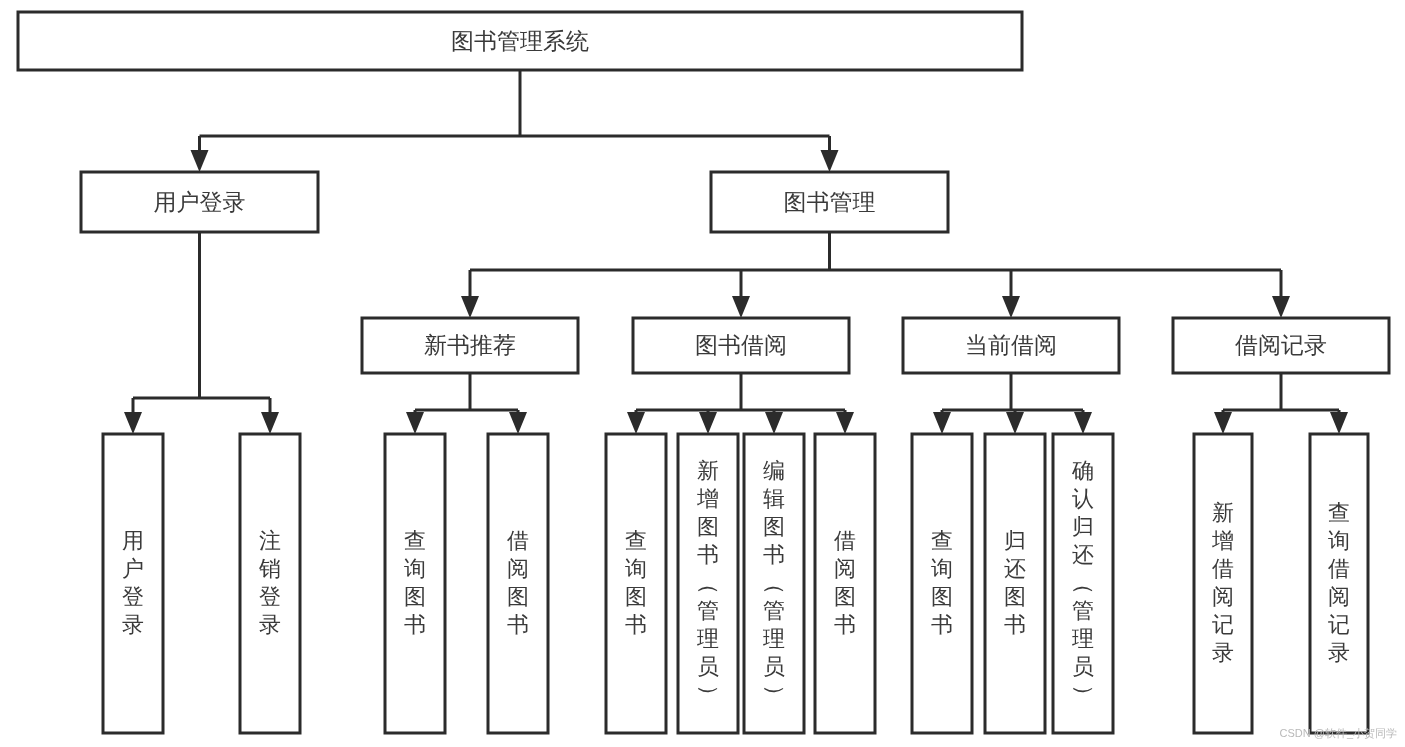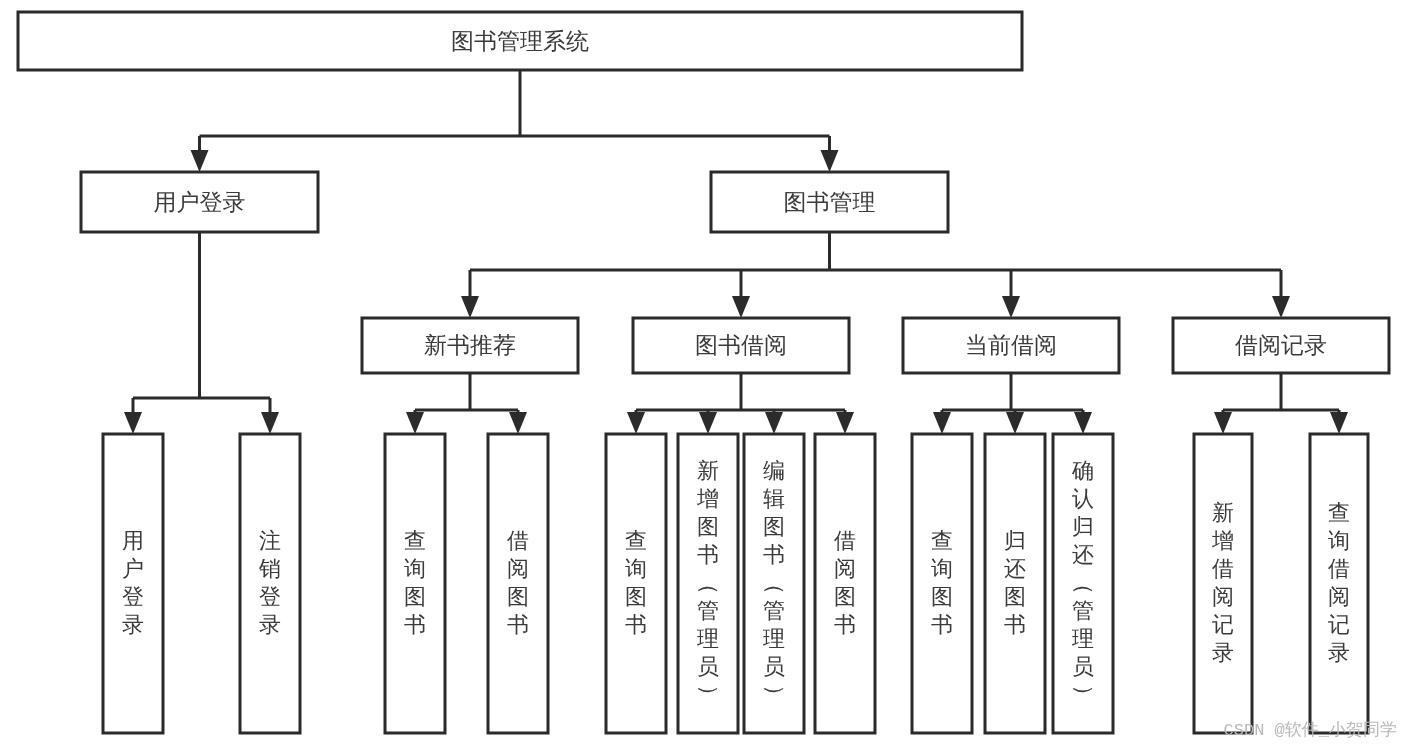--- a/index.html
+++ b/index.html
@@ -52,23 +52,23 @@
   .label-h {
     font-size: 23px;
   }
   .label-v {
     font-size: 22px;
   }
   .watermark {
     position: absolute;
     right: 8px;
     bottom: 6px;
-    font-size: 17px;
+    font-size: 11px;
     color: #b9b9b9;
-    font-family: Liberation Mono, monospace;
+    font-family: Liberation Sans, sans-serif;
     white-space: nowrap;
     user-select: none;
   }
 </style>
 </head>
 <body>
 
 <div id="diagram-root">
   <svg id="flow-svg" viewBox="0 0 1405 747" xmlns="http://www.w3.org/2000/svg">
     <g id="edges-layer">

